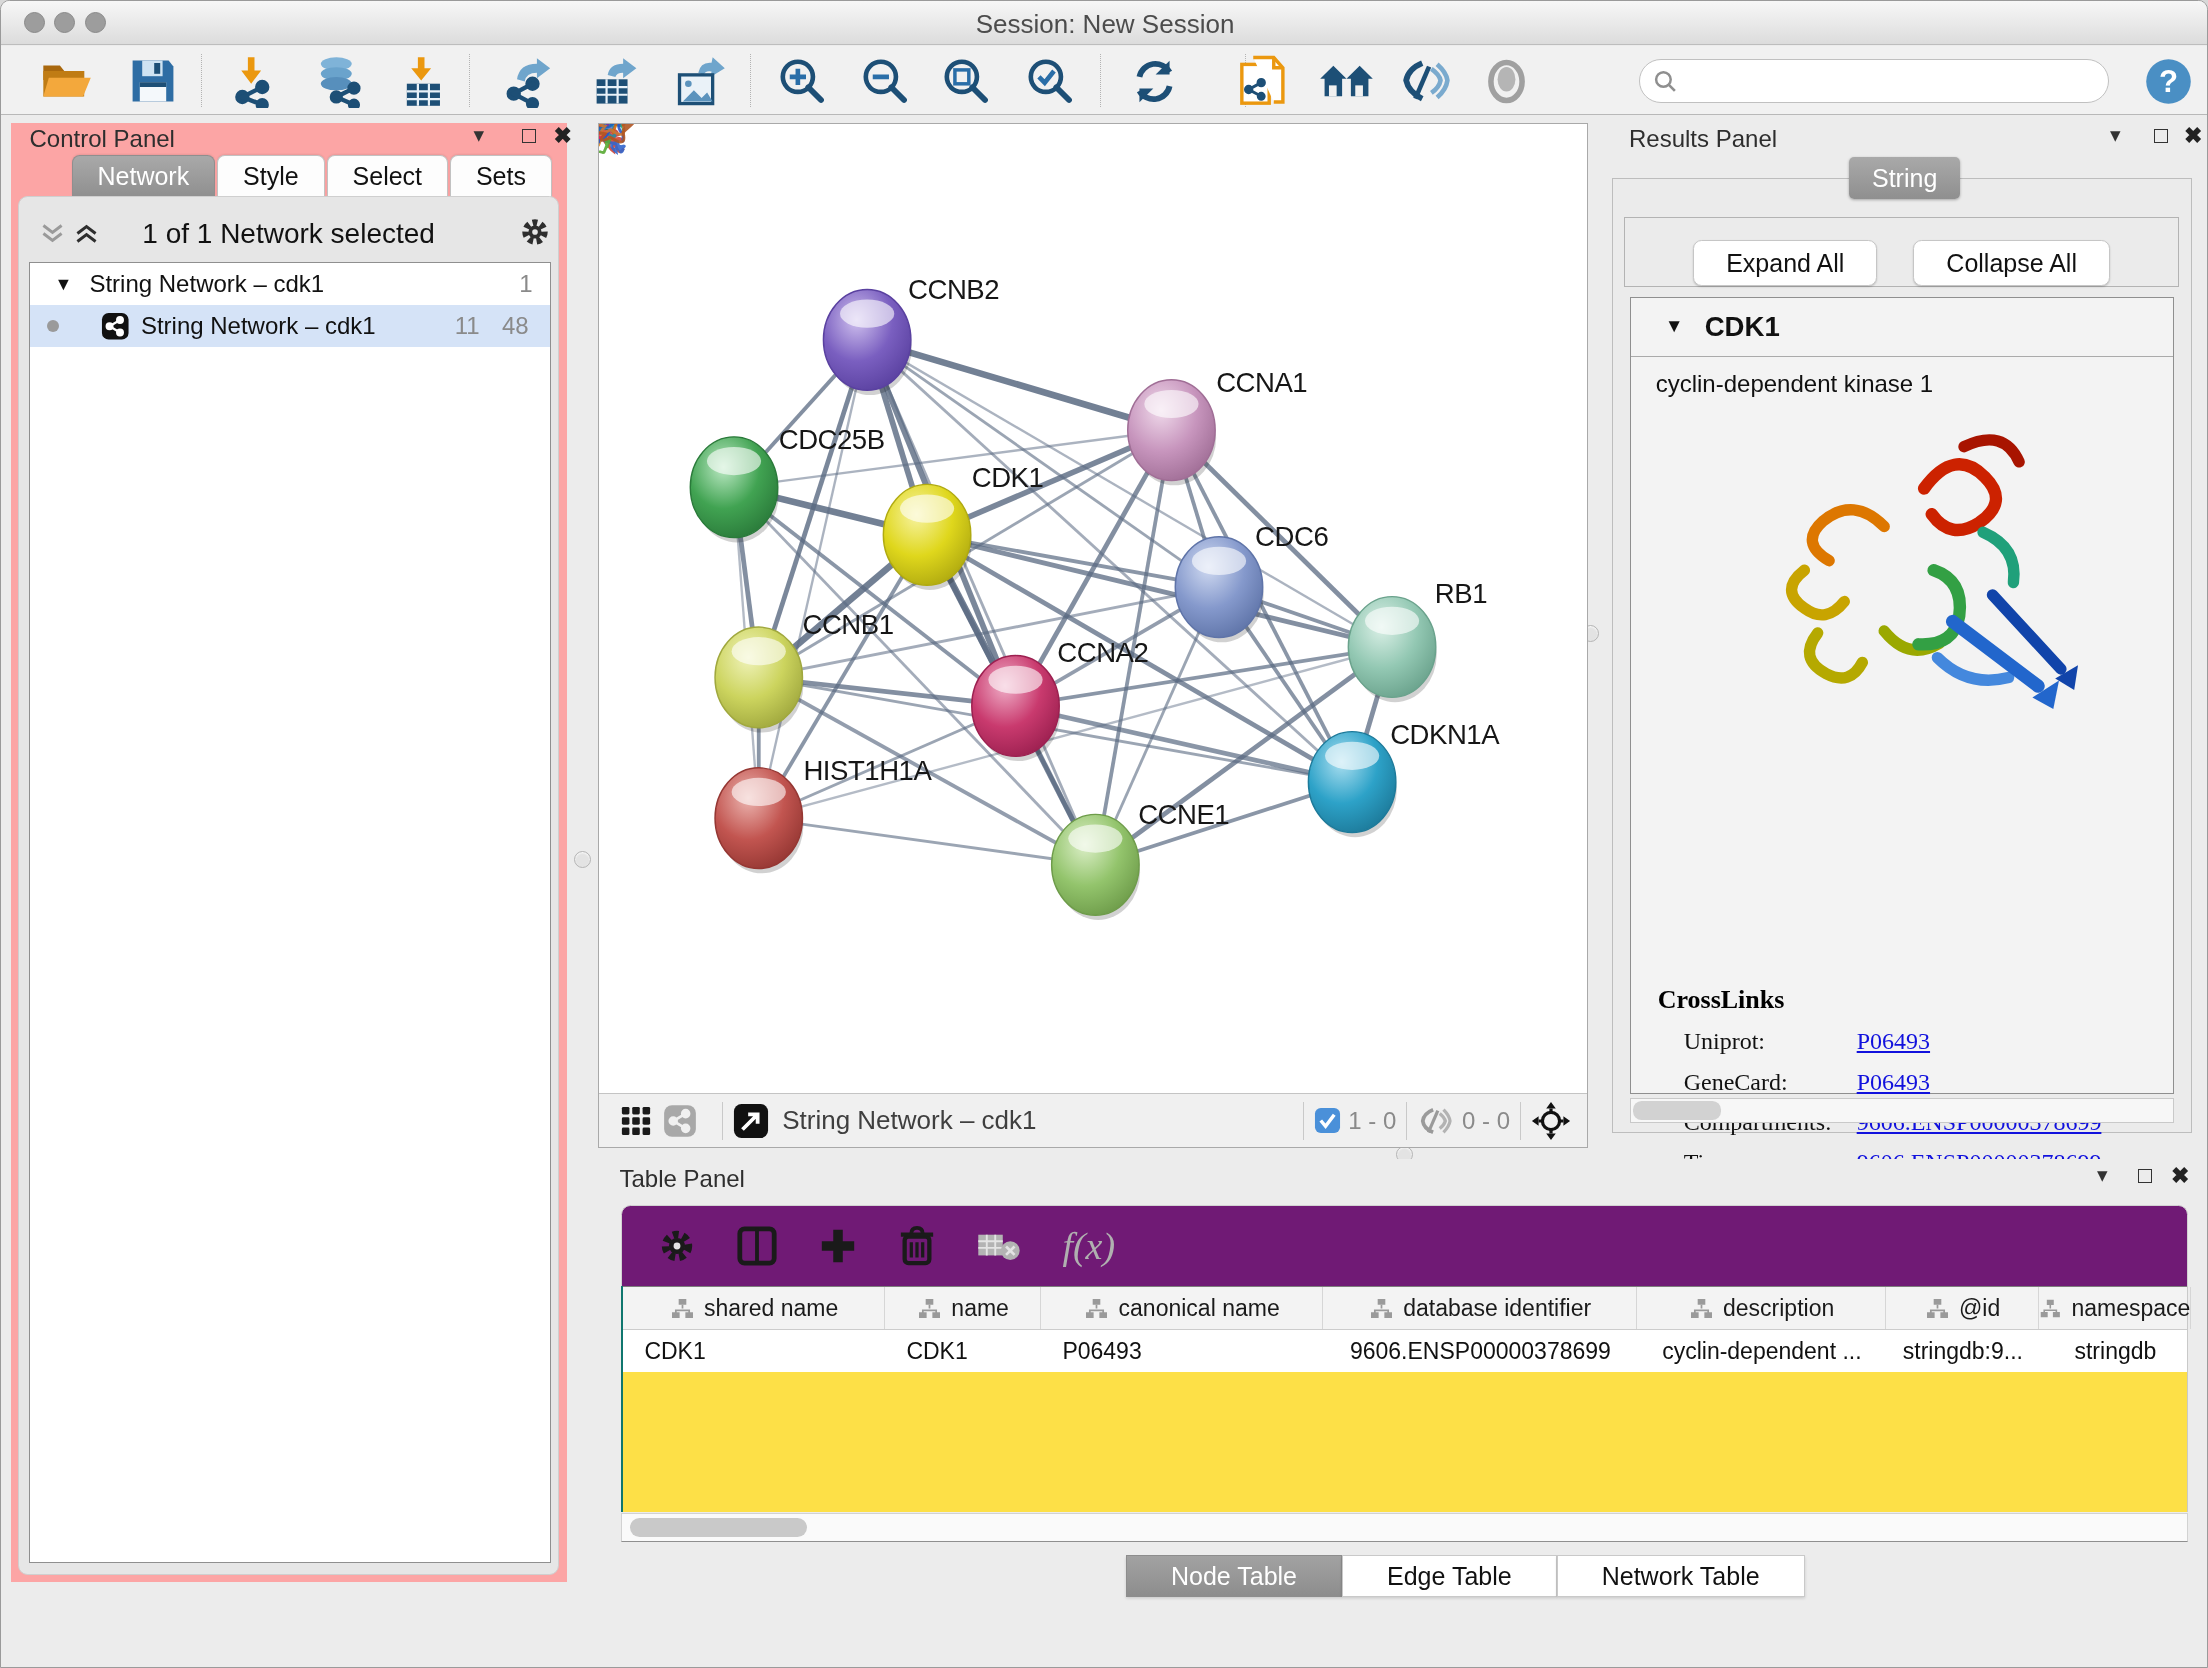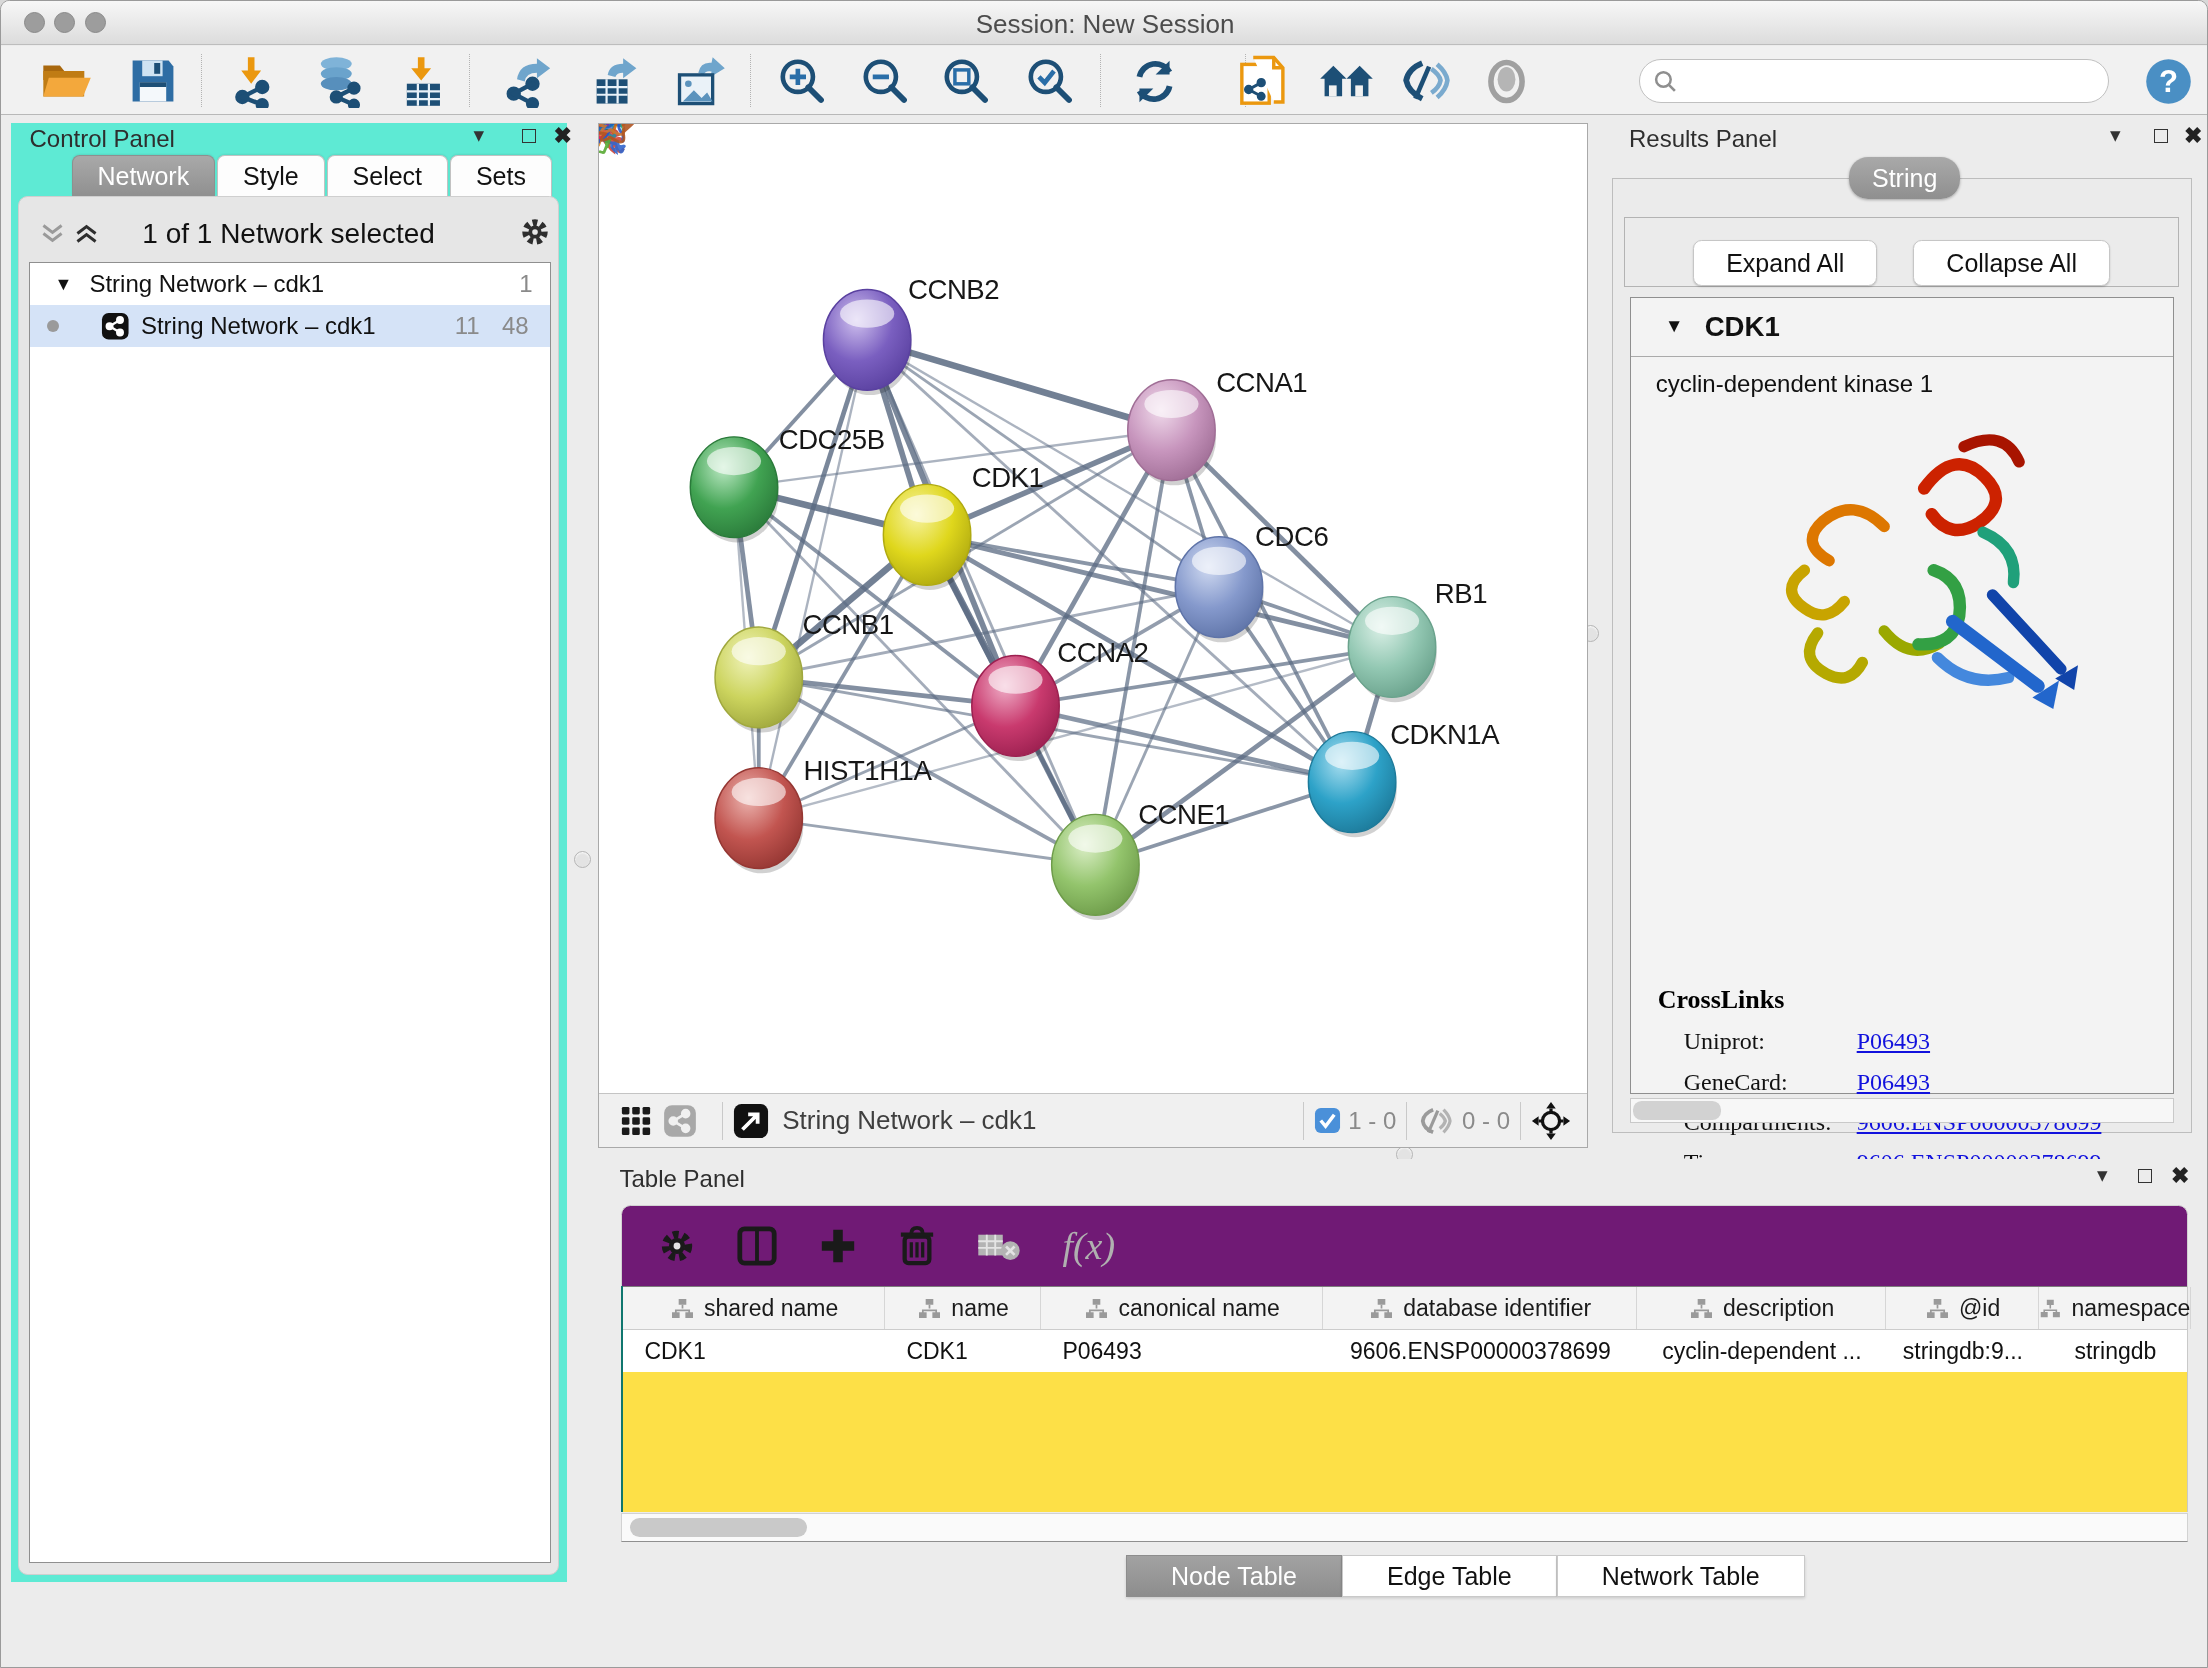--- a/index.html
+++ b/index.html
@@ -22,21 +22,21 @@
   .searchwrap{position:absolute;left:1638px;top:13.3px;width:470px;height:44px;background:#fff;
     border:1px solid #c0c0c0;border-radius:22px;display:flex;align-items:center;padding-left:13.3px;}
   .searchwrap input{border:none;outline:none;font-size:23px;width:399px;background:transparent;
     font-family:"Liberation Sans",sans-serif;}
   
   .panel-title{font-size:24px;color:#2e2e2e;}
   .ph-tri{font-size:21px;color:#333;}
   .ph-sq{display:inline-block;width:14.3px;height:14.3px;border:1.9px solid #333;}
   .ph-x{font-size:22px;color:#222;font-weight:bold;}
   
-  #control-panel{position:absolute;left:9.5px;top:122px;width:556px;height:1459px;background:#5eead4;}
+  #control-panel{position:absolute;left:9.5px;top:122px;width:556px;height:1459px;background:#fca5a5;}
   .cp-tabs{position:absolute;left:61px;top:32px;height:42px;display:flex;}
   .tab{height:42px;padding:0 25px;display:flex;align-items:center;font-size:25px;color:#111;
     background:#fdfdfd;border:1px solid #c2c2c2;border-bottom:none;border-radius:7.6px 7.6px 0 0;
     margin-right:1.9px;box-shadow:0 -1px 1.9px rgba(0,0,0,.08);}
   .tab.sel{background:linear-gradient(#a9a9a9,#8f8f8f);color:#fff;border-color:#8f8f8f;}
   .cp-body{position:absolute;left:7.6px;top:73px;width:541px;height:1379px;background:#e6e6e6;
     border:1px solid #cfcfcf;border-radius:9.5px;}
   .cp-selrow{position:absolute;left:0;top:13.3px;width:100%;height:42px;}
   .cp-seltext{position:absolute;left:0;top:7.6px;width:100%;text-align:center;font-size:28px;color:#111;}
   .tree{position:absolute;left:9.5px;top:65px;width:522px;height:1301px;background:#fff;
@@ -52,21 +52,21 @@
     border-top:1px solid #c4c4c4;display:flex;align-items:center;}
   .nf-sep{height:38px;border-left:1px solid #c9c9c9;margin:0 9.5px;}
   .nf-title{font-size:26px;color:#3f3f3f;margin-left:13.3px;}
   .nf-count{font-size:24px;color:#8a8a8a;margin-left:7.6px;}
   
   .grip{position:absolute;width:17px;height:17px;border-radius:50%;background:#e3e3e3;
     border:1px solid #b5b5b5;box-shadow:inset 0 1px 1.9px rgba(255,255,255,.9);}
   
   #results-panel{position:absolute;left:1605px;top:122px;width:592px;height:1025px;background:#ececec;}
   .rp-tab{position:absolute;left:243px;top:34px;height:42px;padding:0 23px;display:flex;align-items:center;
-    font-size:25px;color:#fff;background:linear-gradient(#a9a9a9,#8f8f8f);border-radius:19px;
+    font-size:25px;color:#fff;background:linear-gradient(#a9a9a9,#8f8f8f);border-radius:5px;
     box-shadow:0 1px 2.9px rgba(0,0,0,.3);z-index:3;}
   .rp-outer{position:absolute;left:5.7px;top:55px;width:580px;height:955px;background:#ebebeb;
     border:1px solid #bdbdbd;}
   .rp-btnbox{position:absolute;left:11.4px;top:38px;width:555px;height:70px;border:1px solid #b3b3b3;
     display:flex;align-items:flex-end;justify-content:center;gap:36px;background:#ebebeb;}
   .wbtn{height:46px;padding:0 32px;background:#fff;border:1px solid #c6c6c6;border-radius:8.6px;
     font-size:25px;color:#111;display:flex;align-items:center;box-shadow:0 1px 1.9px rgba(0,0,0,.18);}
   .rp-inner{position:absolute;left:17px;top:118px;width:544px;height:797px;background:#f3f3f3;
     border:1px solid #8f8f8f;}
   .rp-entryhead{position:relative;height:59px;border-bottom:1px solid #aaa;display:flex;align-items:center;}

